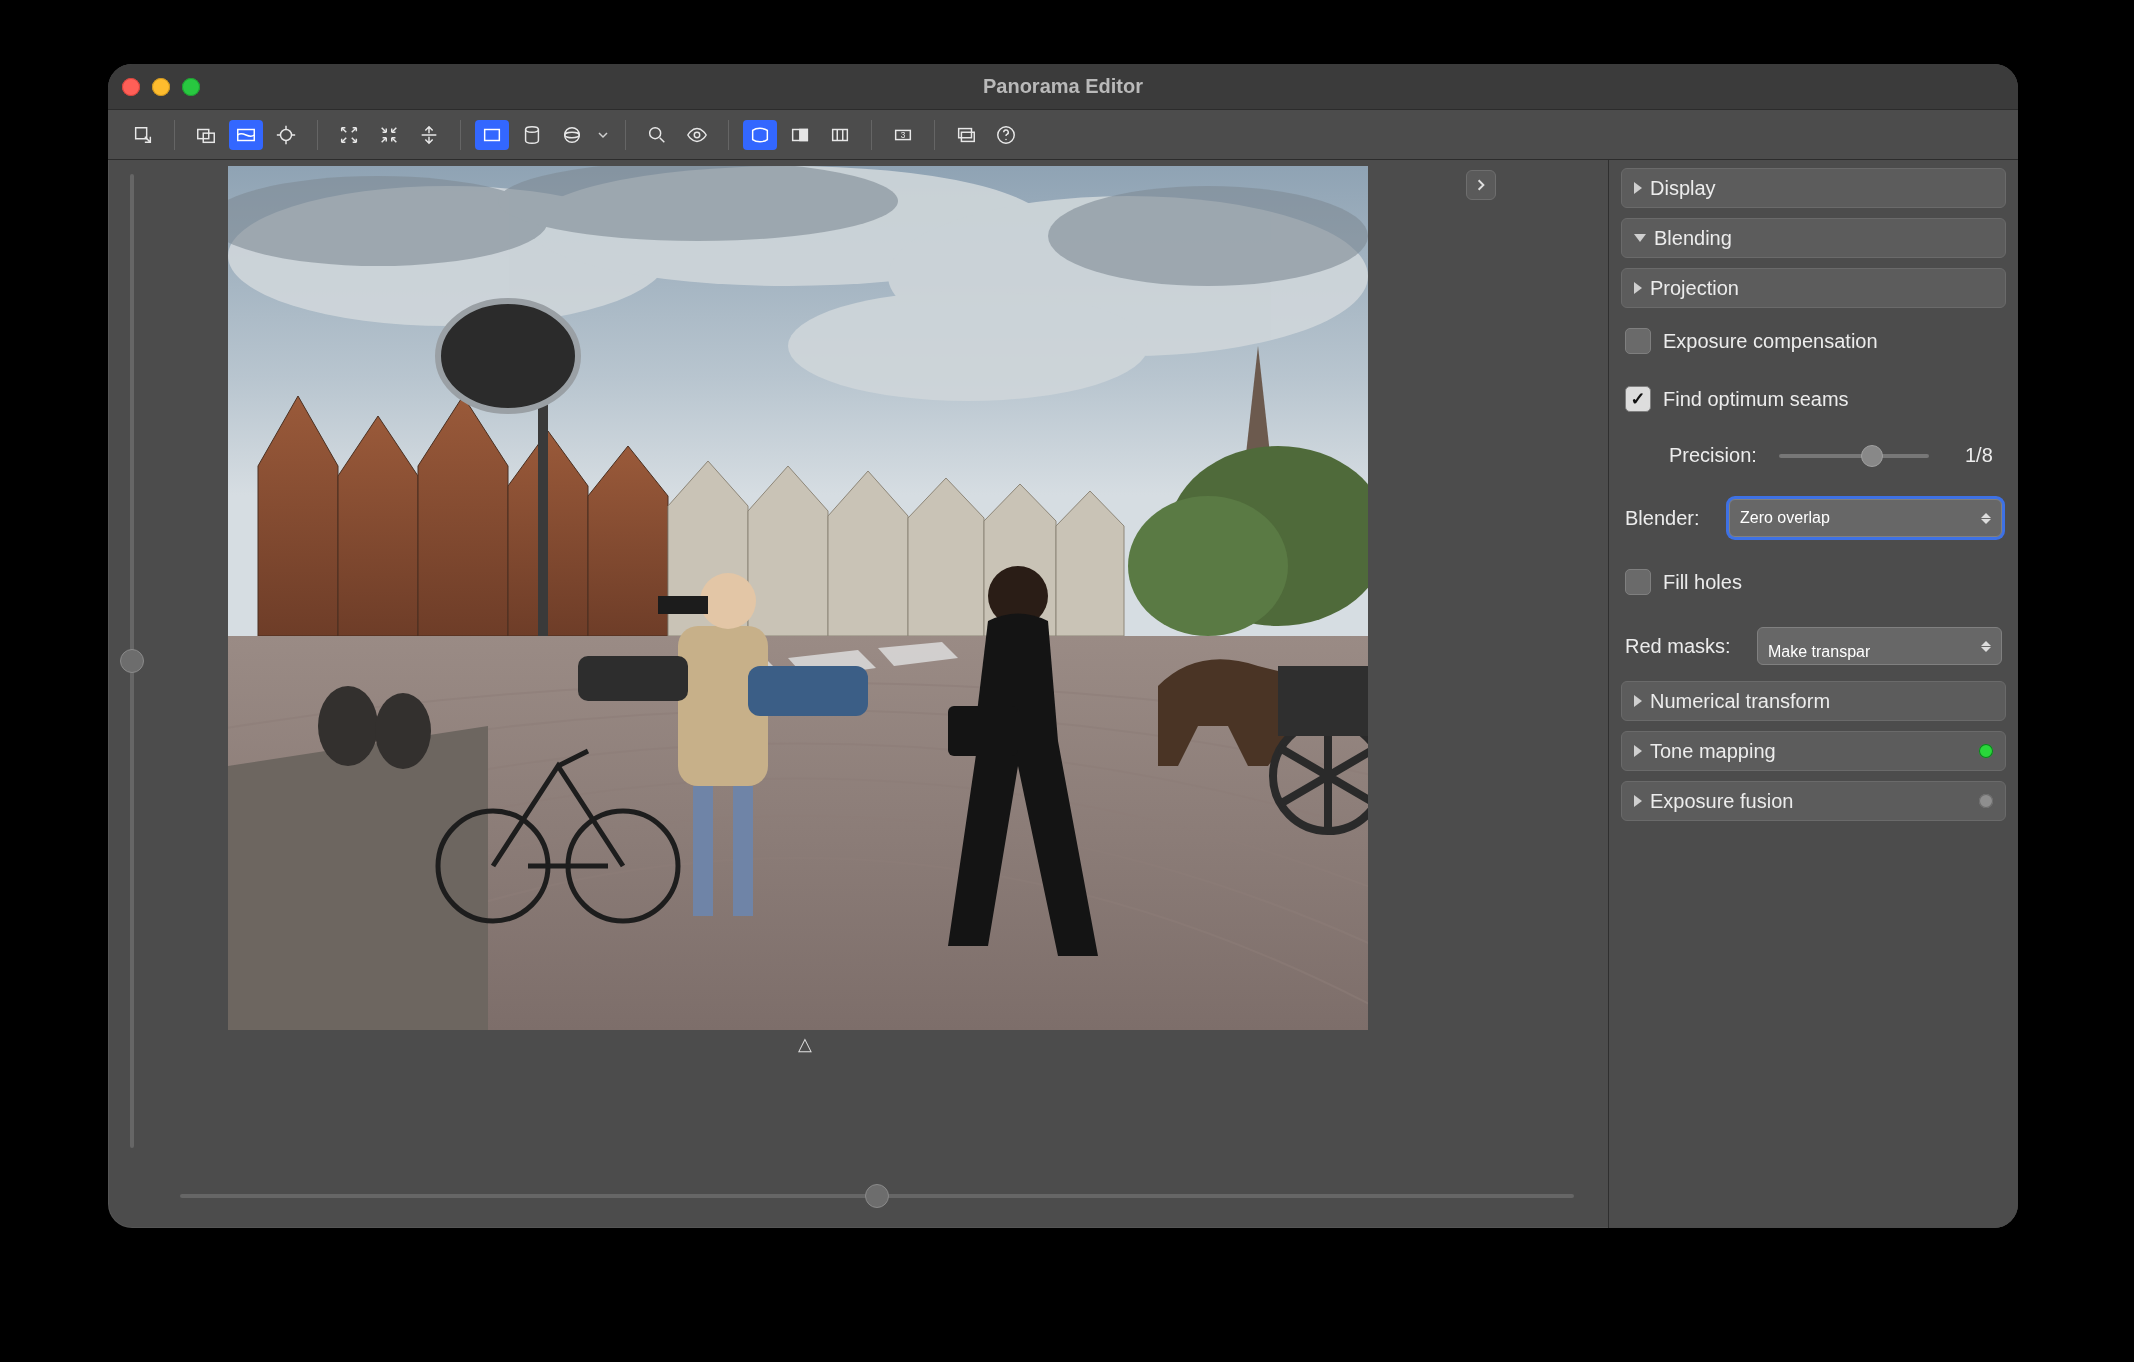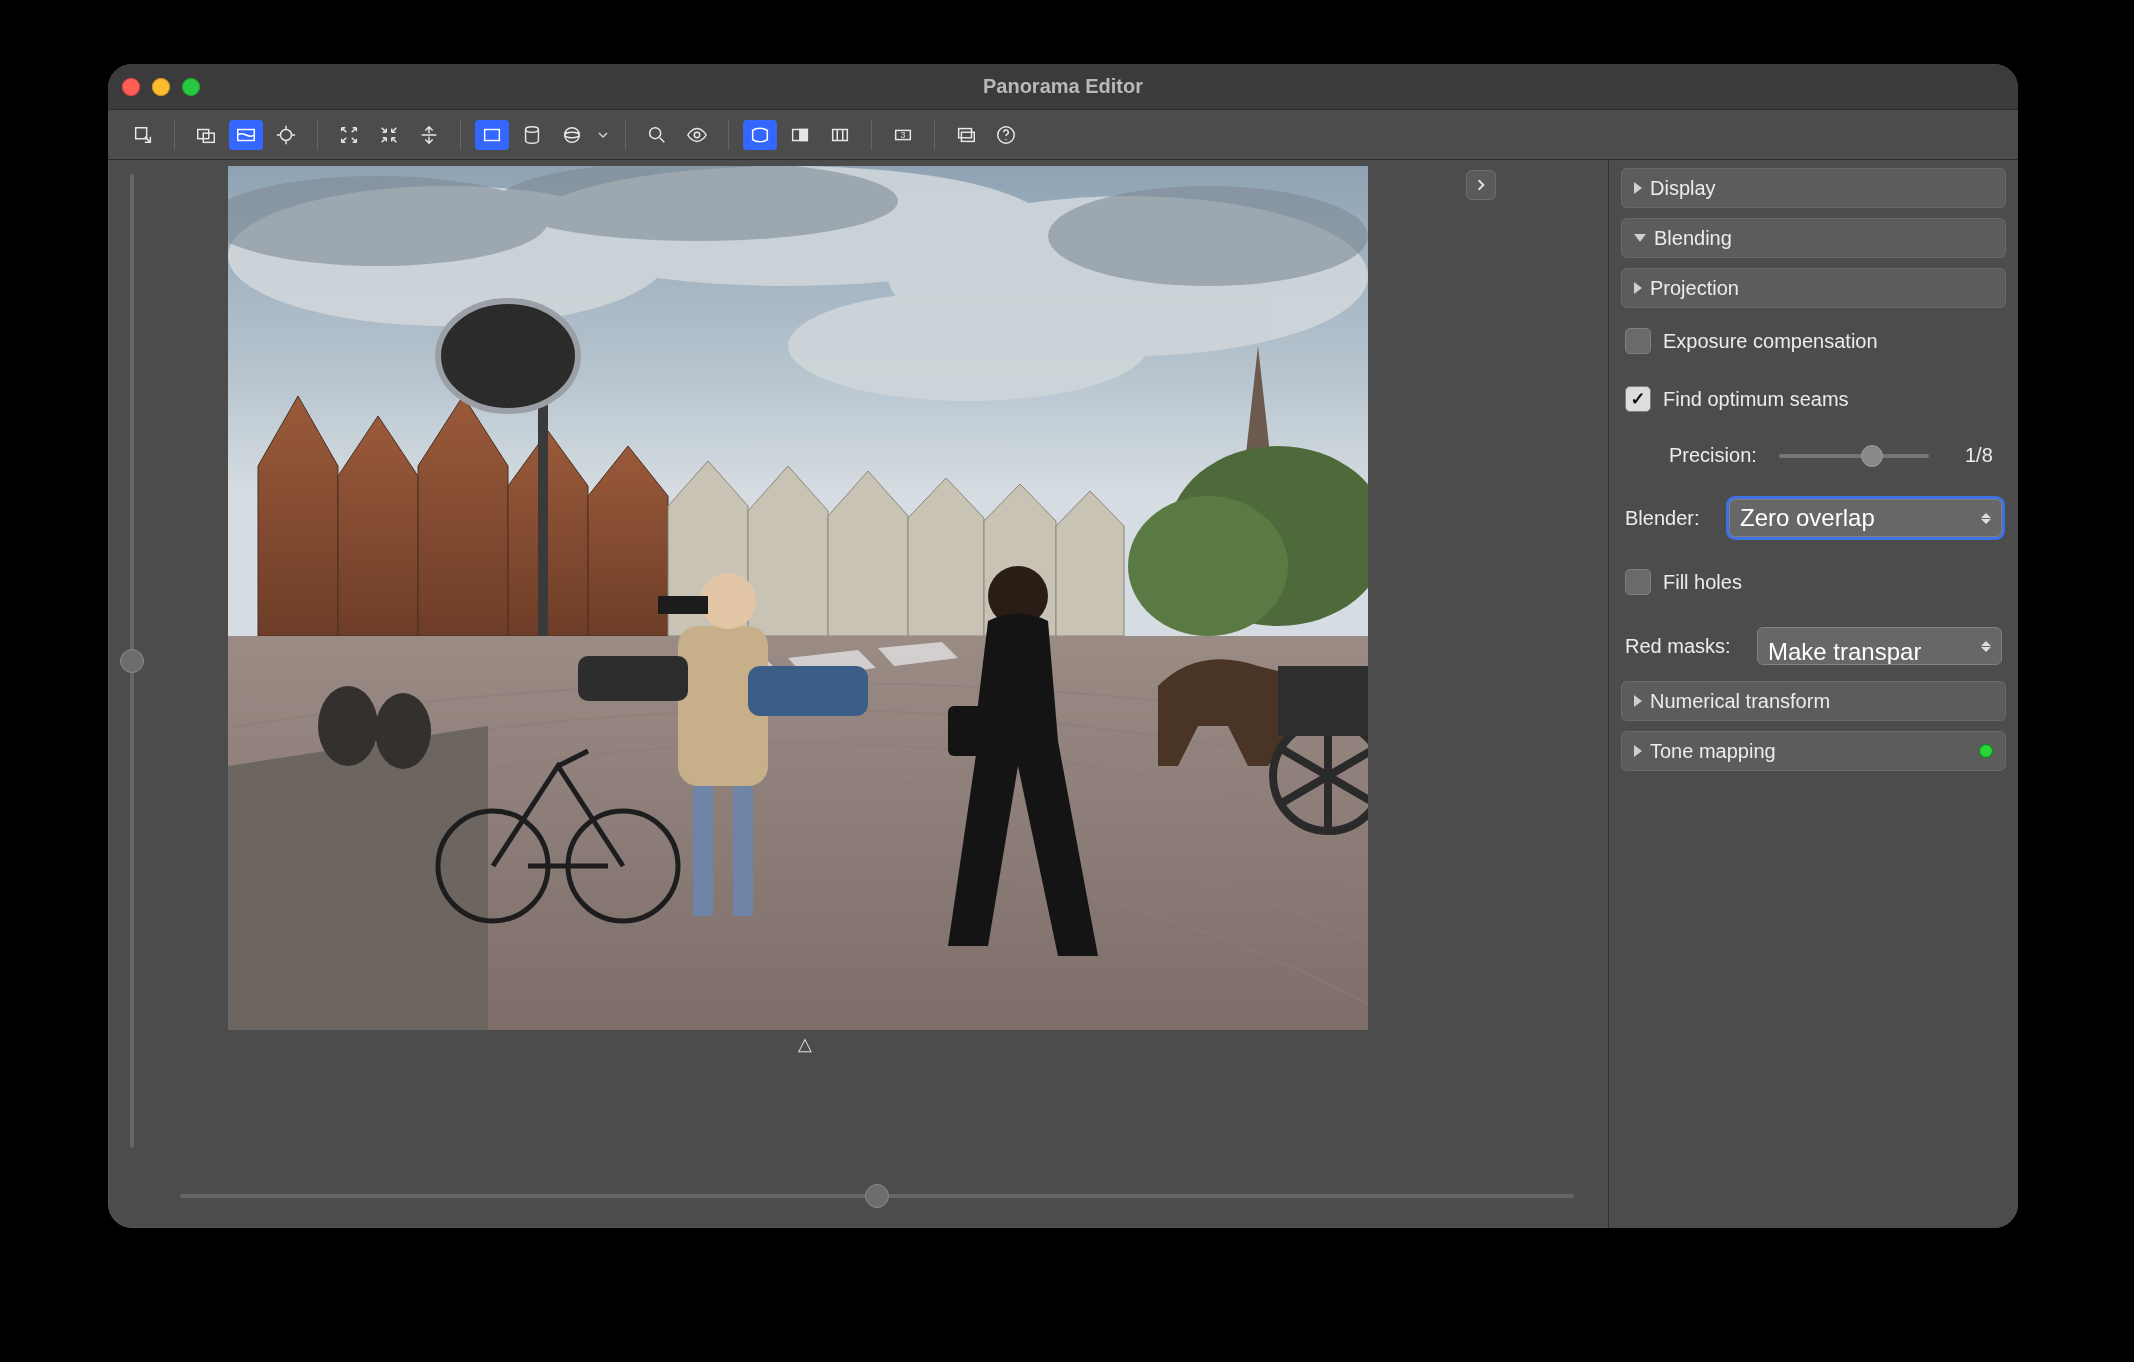--- a/index.html
+++ b/index.html
@@ -125,21 +125,21 @@
   .range {
     position: relative; width: 150px; height: 4px; background: #777; border-radius: 2px; margin: 0 10px;
   }
   .range .rthumb { position: absolute; top: -9px; width: 22px; height: 22px; border-radius: 50%; background: #888; border:1px solid #a0a0a0; }
   .val { min-width: 42px; text-align: right; color: #ececec; }
 
   .select {
     height: 38px; flex: 1 1 auto;
     background: #676767; border:1px solid #808080; border-radius: 6px;
     display:flex; align-items:center; padding: 0 10px; gap: 8px;
-    color: #fff; font-size: 24px; overflow:hidden; white-space:nowrap;
+    color: #fff; font-size: 16px; overflow:hidden; white-space:nowrap;
   }
   .select.focused { box-shadow: 0 0 0 3px rgba(60,120,255,.85); }
   .select .caret { margin-left: auto; display:flex; flex-direction:column; gap:1px; }
   .select .caret span { width:0; height:0; border-left:5px solid transparent; border-right:5px solid transparent; }
   .select .caret .up   { border-bottom:5px solid #ddd; }
   .select .caret .down { border-top:5px solid #ddd; }
 
 </style>
 </head>
 <body>
@@ -496,18 +496,23 @@
           <span class="tri right"></span>
           <span>Numerical transform</span>
         </div>
 
         <div class="panel-hdr">
           <span class="tri right"></span>
           <span>Tone mapping</span>
           <span class="status-dot green"></span>
         </div>
 
+        <div class="panel-hdr">
+          <span class="tri right"></span>
+          <span>Exposure fusion</span>
+          <span class="status-dot gray"></span>
+        </div>
 
 
       </div>
     </div>
   </div>
 </div>
 
 </body></html>

